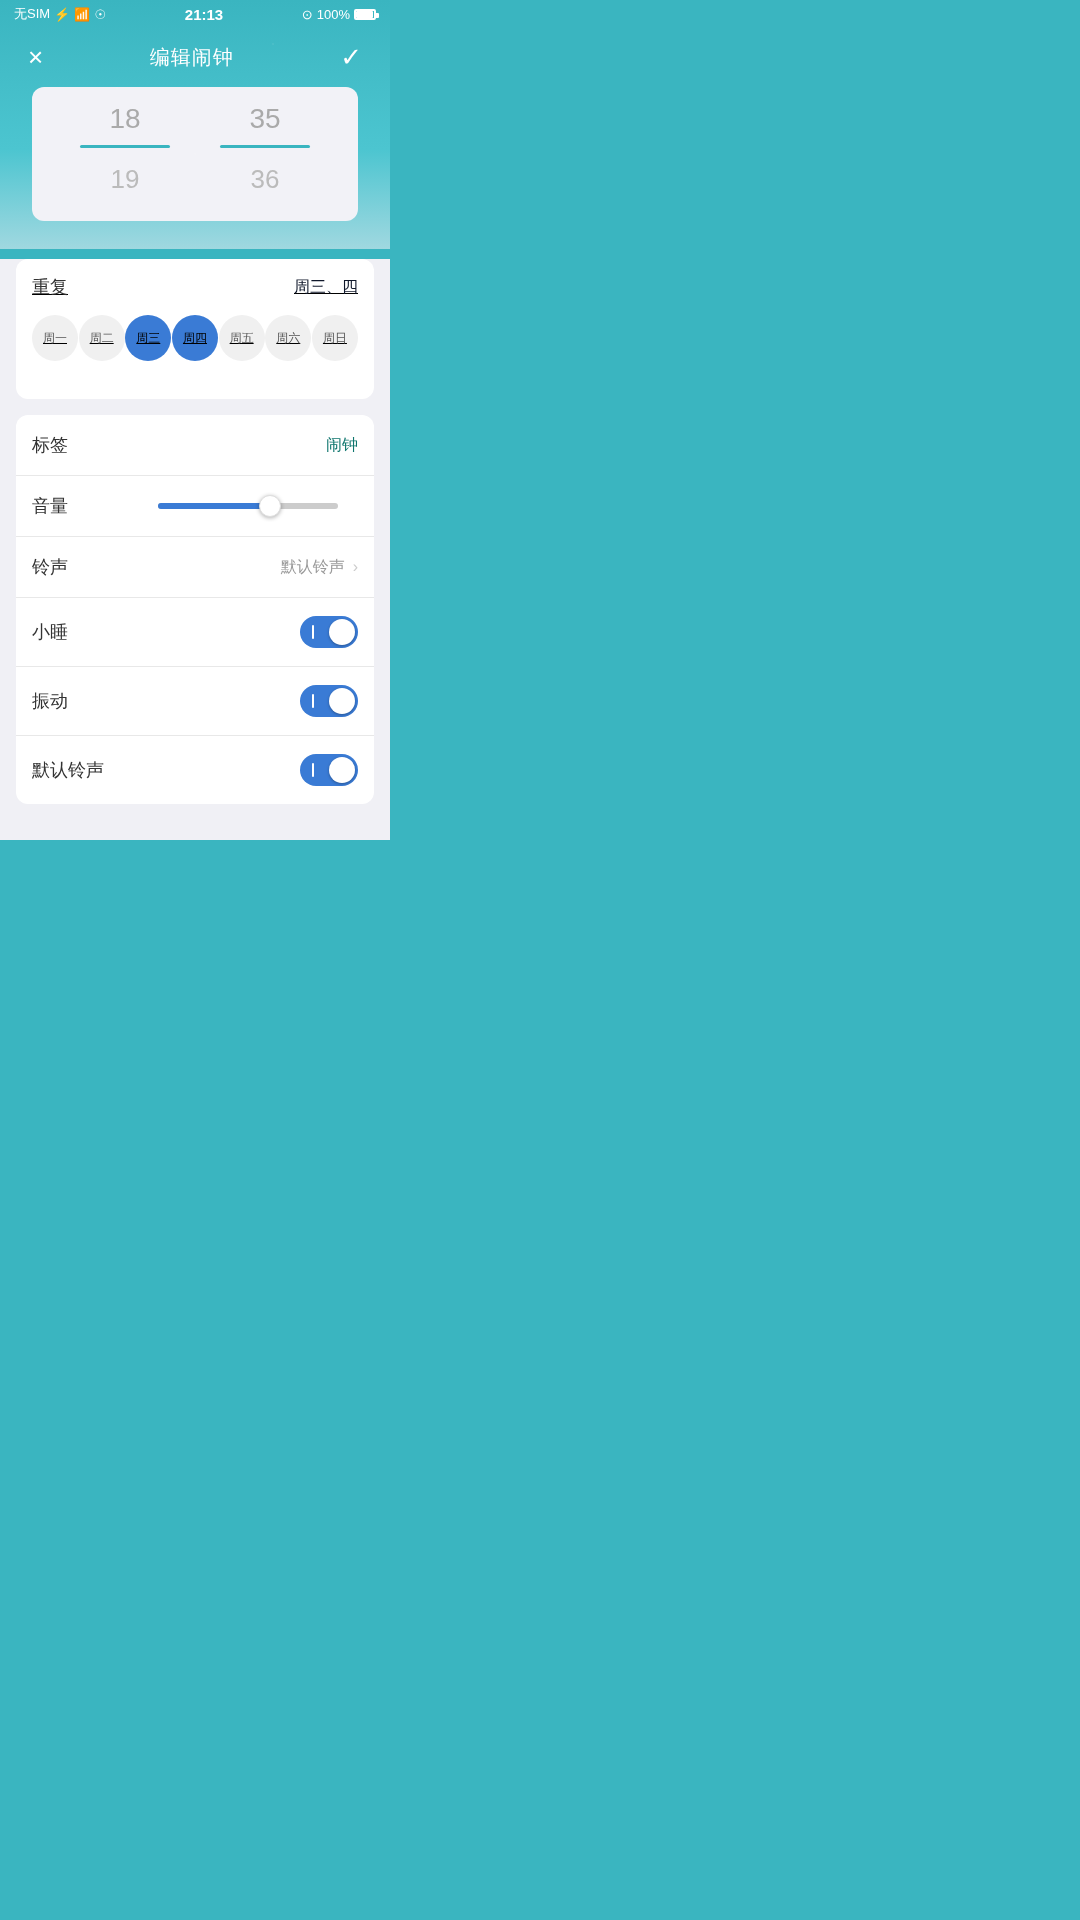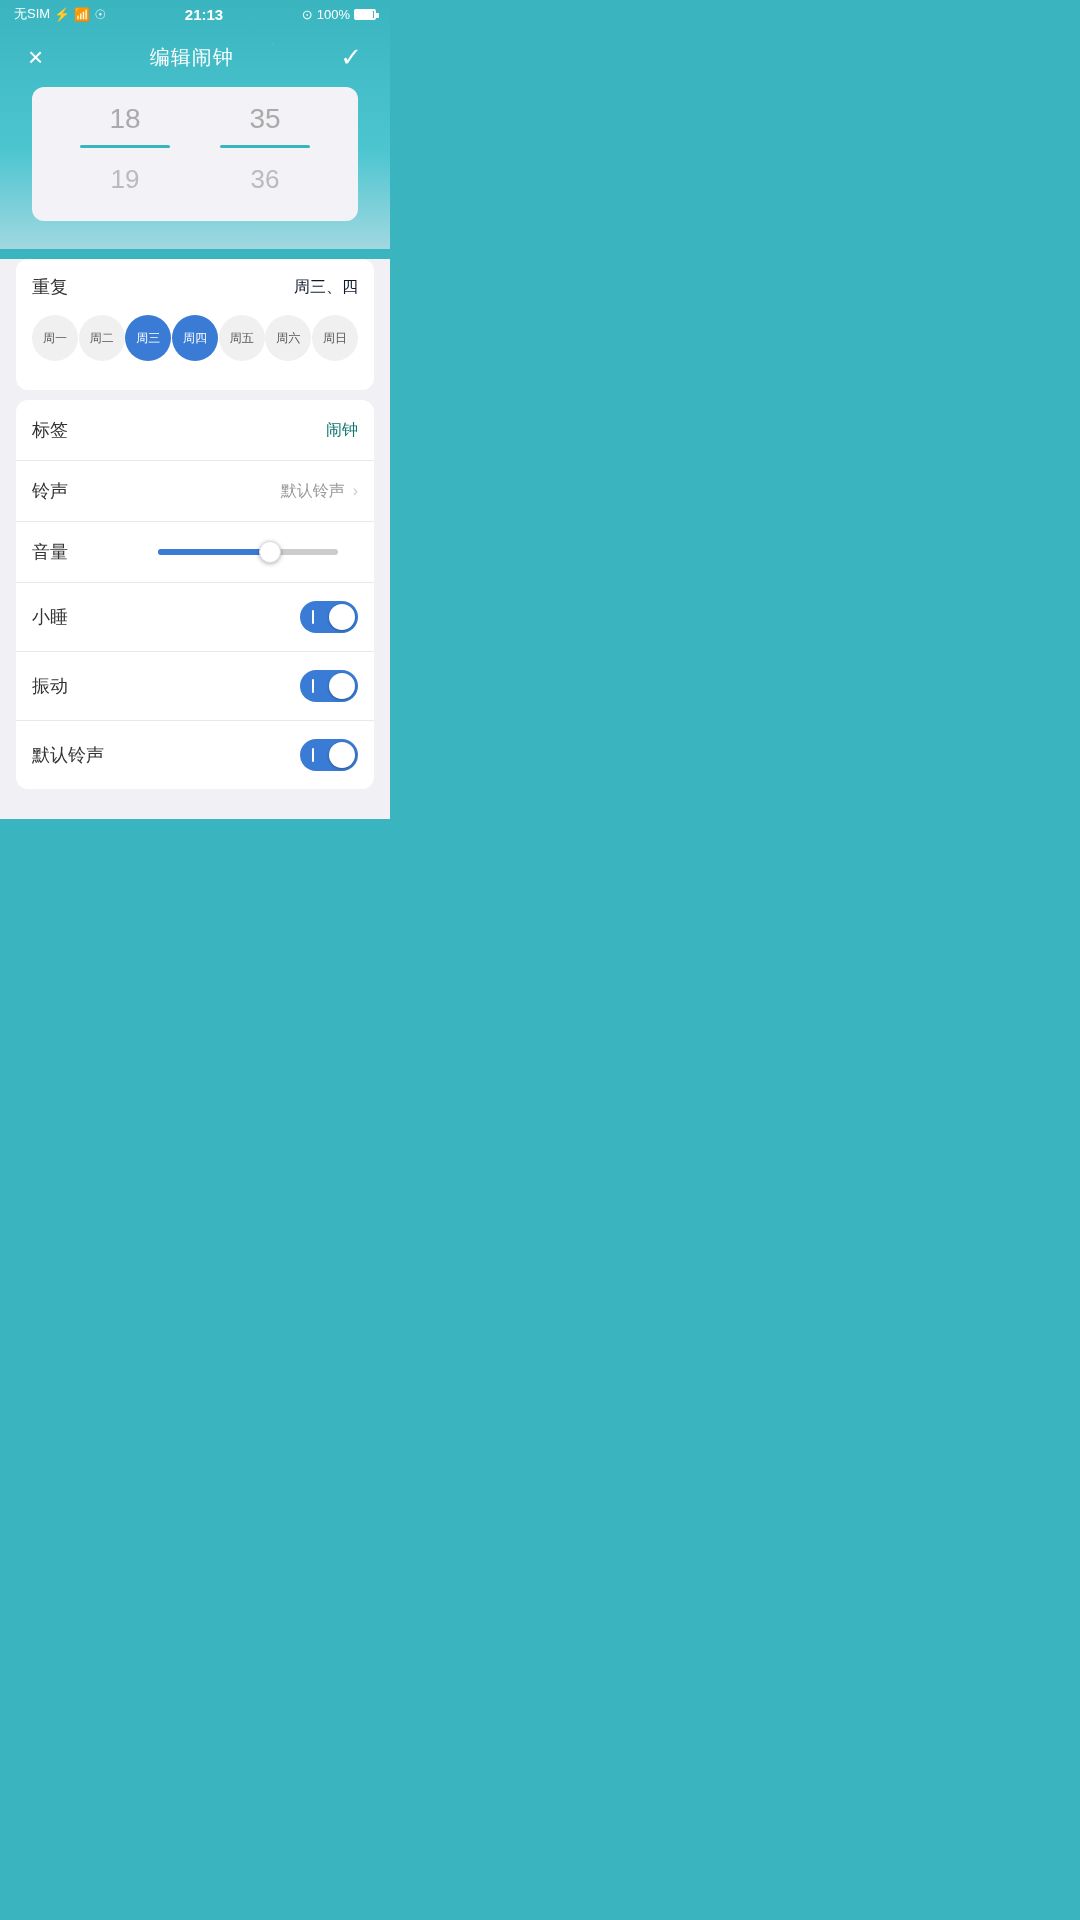--- a/index.html
+++ b/index.html
@@ -95,21 +95,22 @@
       color: #bbb;
       text-align: center;
       padding: 6px 0;
     }
 
     
     .section {
       background: white;
       margin: 10px 16px;
       border-radius: 12px;
-      padding: 16px 16px 29px;
+      padding: 16px 16px 38px;
+      text-decoration: underline;
     }
 
     .section-label {
       font-size: 18px;
       color: #333;
     }
 
     .section-value {
       font-size: 16px;
       color: #0f172a;
@@ -147,27 +148,27 @@
       font-size: 12px;
       cursor: pointer;
       display: flex;
       align-items: center;
       justify-content: center;
       font-family: -apple-system, "PingFang SC", sans-serif;
     }
 
     .day-btn.active {
       background: #3a7bd5;
-      color: #ffffff;
+      color: #000000;
     }
 
     
     .settings-section {
       background: white;
-      margin: 10px 16px;
+      margin: 16px 16px;
       border-radius: 12px;
       overflow: hidden;
     }
 
     .setting-row {
       display: flex;
       justify-content: space-between;
       align-items: center;
       padding: 18px 16px;
       border-bottom: 1px solid #e8e8e8;
@@ -357,38 +358,38 @@
   </div>
 
   <div class="settings-section">
 
     <div class="setting-row">
       <span class="setting-label">标签</span>
       <span class="setting-value">闹钟</span>
     </div>
 
     <div class="setting-row">
-      <span class="setting-label">铃声</span>
-      <span class="section-value-link">
-        <span>默认铃声</span>
-        <span class="chevron">›</span>
-      </span>
-    </div>
-
-    <div class="setting-row">
       <span class="setting-label">音量</span>
       <div class="volume-slider-container">
         <div class="slider-track">
           <div class="slider-fill"></div>
           <div class="slider-thumb"></div>
         </div>
       </div>
     </div>
 
     <div class="setting-row">
+      <span class="setting-label">铃声</span>
+      <span class="section-value-link">
+        <span>默认铃声</span>
+        <span class="chevron">›</span>
+      </span>
+    </div>
+
+    <div class="setting-row">
       <span class="setting-label">小睡</span>
       <div class="toggle">
         <div class="toggle-line"></div>
         <div class="toggle-knob"></div>
       </div>
     </div>
 
     <div class="setting-row">
       <span class="setting-label">振动</span>
       <div class="toggle">

